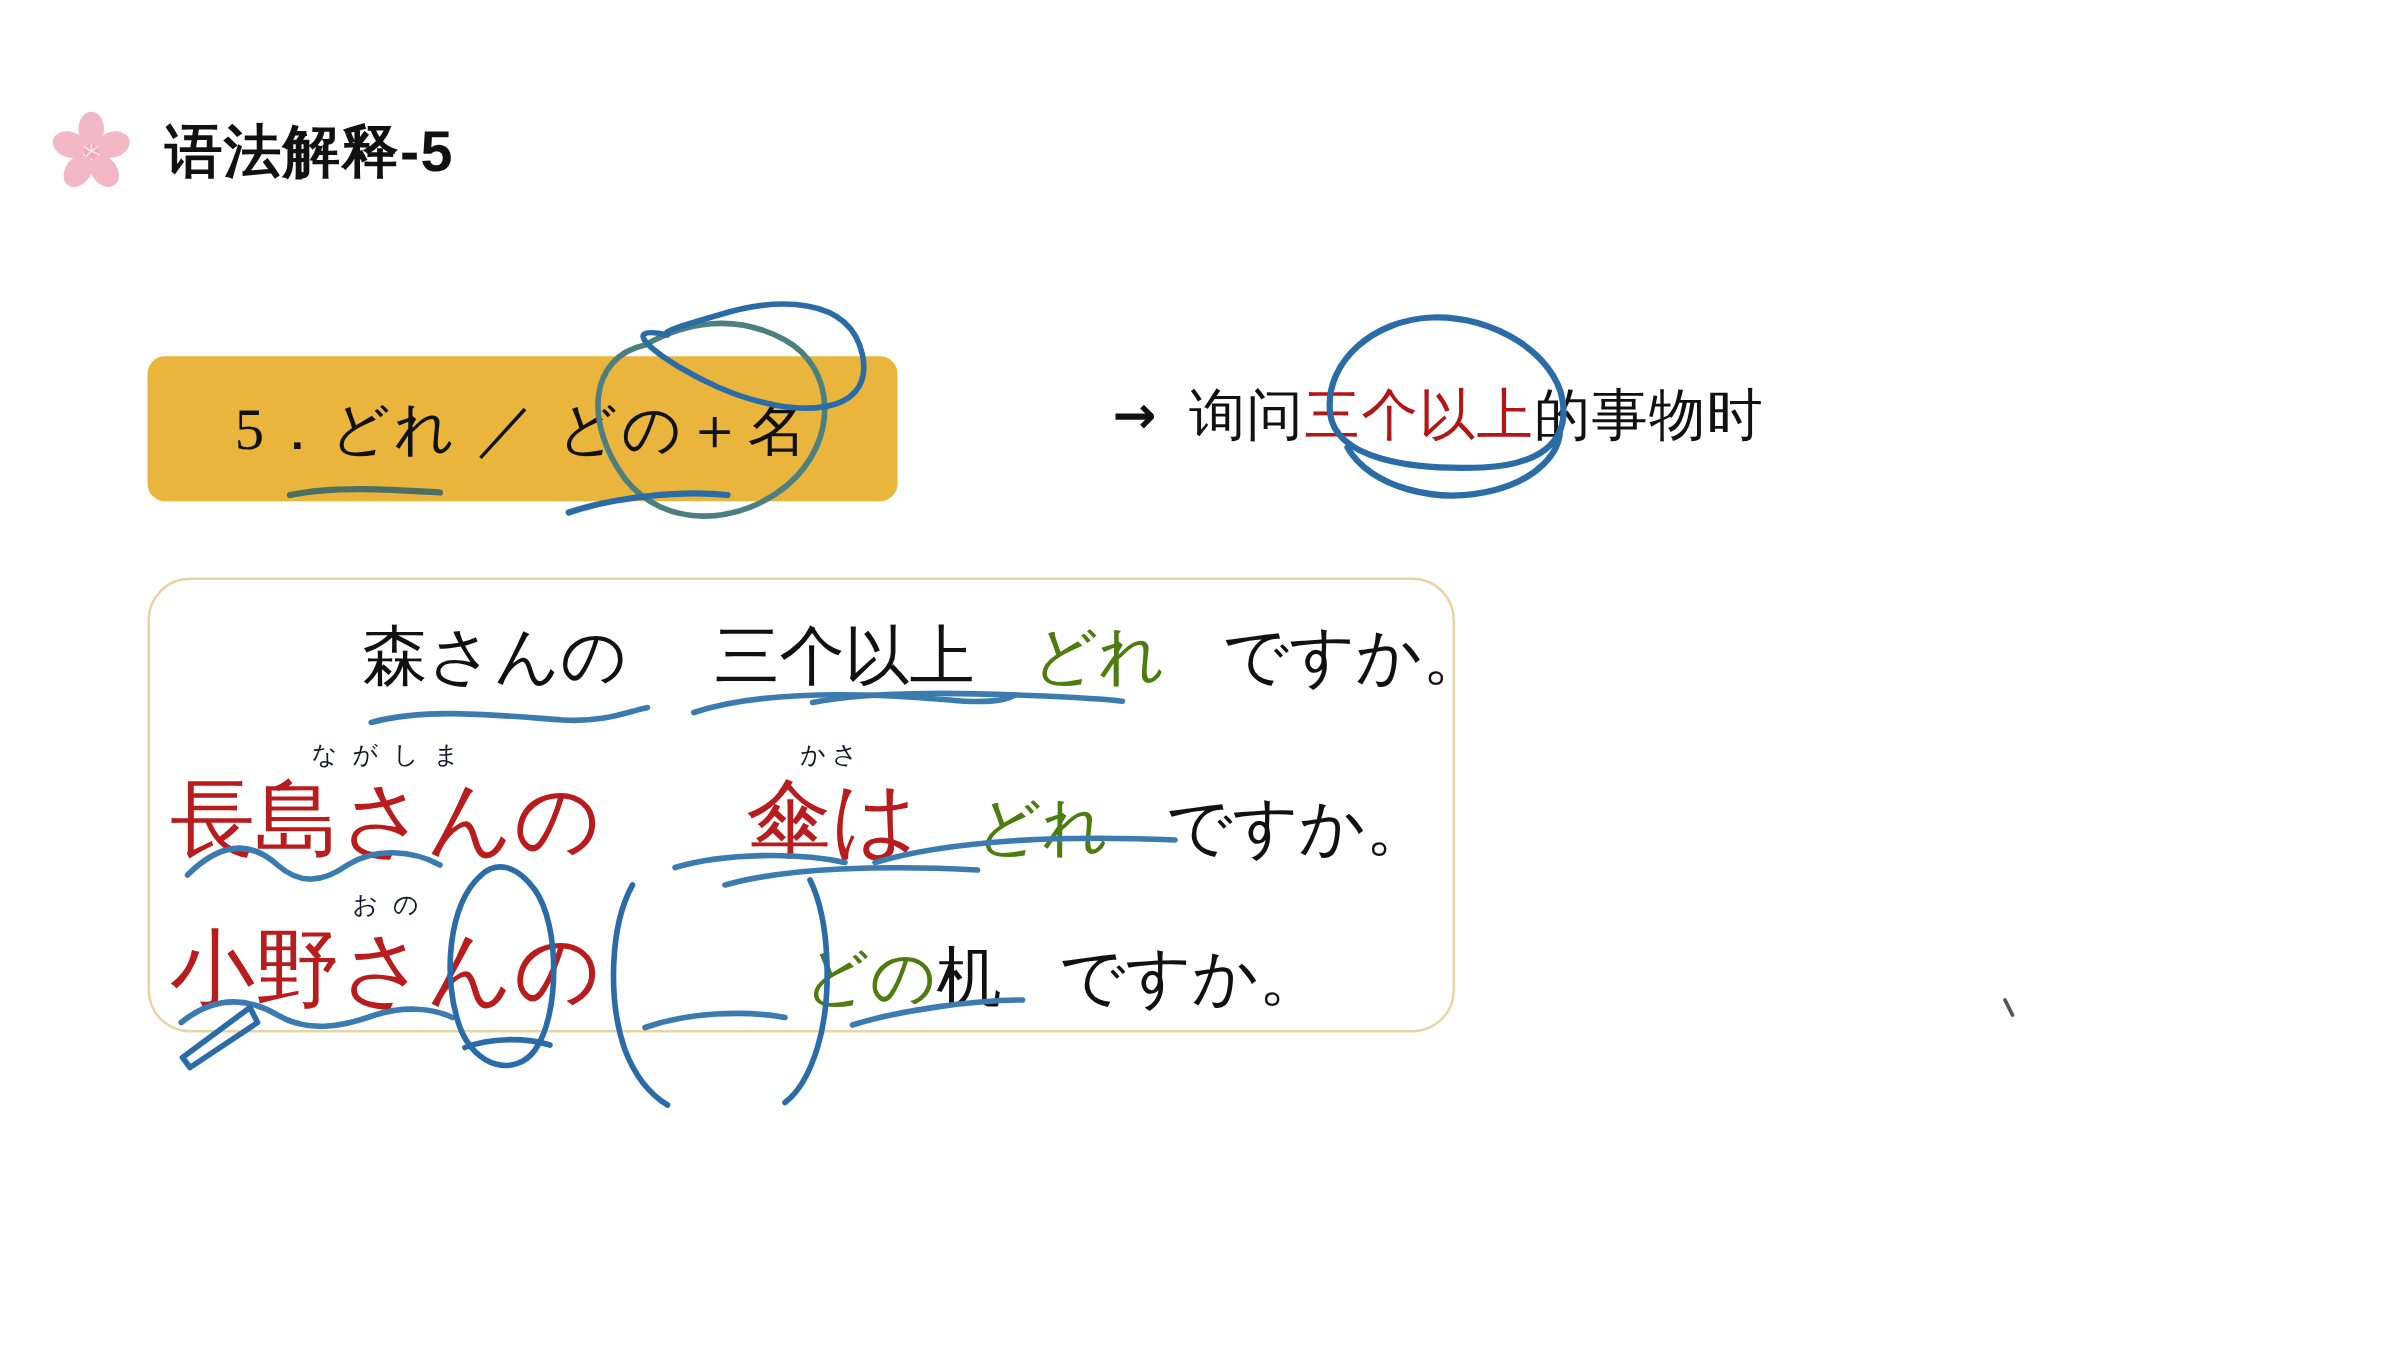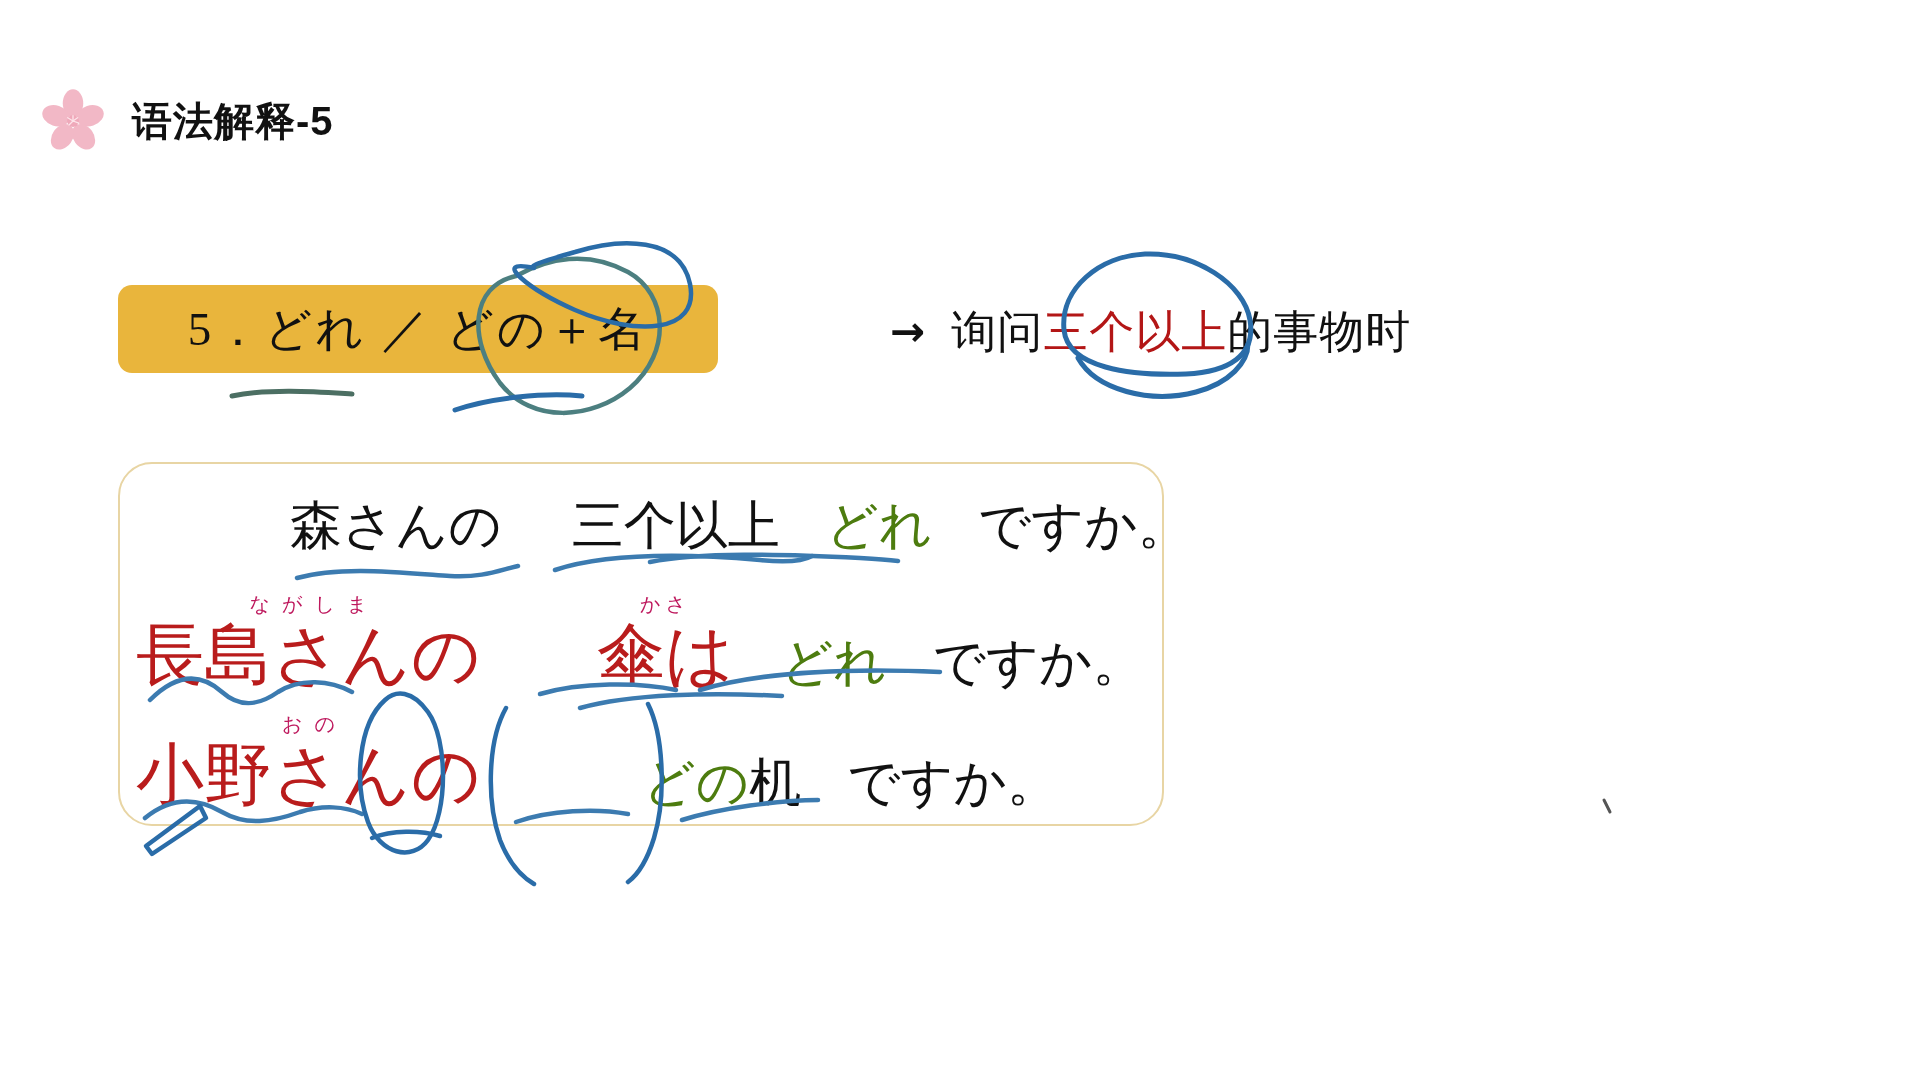--- a/index.html
+++ b/index.html
@@ -11,27 +11,27 @@
     overflow:hidden;
     position:relative;
   }
   .slide{position:absolute;left:0;top:0;width:1920px;height:1080px;background:#fff;}
 
   
   .title-row{position:absolute;left:40px;top:88px;display:flex;align-items:center;gap:26px;}
   .sakura{width:66px;height:66px;display:block;}
   .title-text{
     font-family:"Liberation Sans","DejaVu Sans",sans-serif;
-    font-weight:700;font-size:40px;color:#111;letter-spacing:1px;line-height:1;
+    font-weight:700;font-size:46px;color:#111;letter-spacing:1px;line-height:1;
     white-space:nowrap;
   }
 
   
   .rule-box{
-    position:absolute;left:118px;top:285px;width:600px;height:88px;
+    position:absolute;left:118px;top:285px;width:600px;height:116px;
     background:#e9b53c;border-radius:14px;
     display:flex;align-items:center;justify-content:center;
   }
   .rule-text{
     font-family:"Liberation Serif","DejaVu Serif",serif;
     font-size:47px;color:#111;letter-spacing:3px;white-space:nowrap;
   }
 
   
   .explain{
@@ -61,21 +61,21 @@
     font-size:52px;color:#111;line-height:1;
   }
   .jline .seg.red{color:#4d7c0f;}
   .jline .gap-m{display:inline-block;width:46px;}
   .jline .gap-l{display:inline-block;width:70px;}
 
   
   .ruby{display:inline-flex;flex-direction:column;align-items:center;line-height:1;}
   .ruby .rt{
     font-family:"Liberation Serif","DejaVu Serif",serif;
-    font-size:20px;color:#be185d;letter-spacing:5px;margin-bottom:5px;
+    font-size:20px;color:#0f172a;letter-spacing:5px;margin-bottom:5px;
     height:22px;white-space:nowrap;
   }
   .ruby .rb{
     font-family:Liberation Serif, serif;
     font-size:68px;color:#b91c1c;line-height:1;white-space:nowrap;
   }
   .ruby.wide .rt{letter-spacing:12px;text-indent:12px;}
 
   .line1{left:170px;top:36px;justify-content:space-between;}
   .line2{left:16px;top:130px;}

